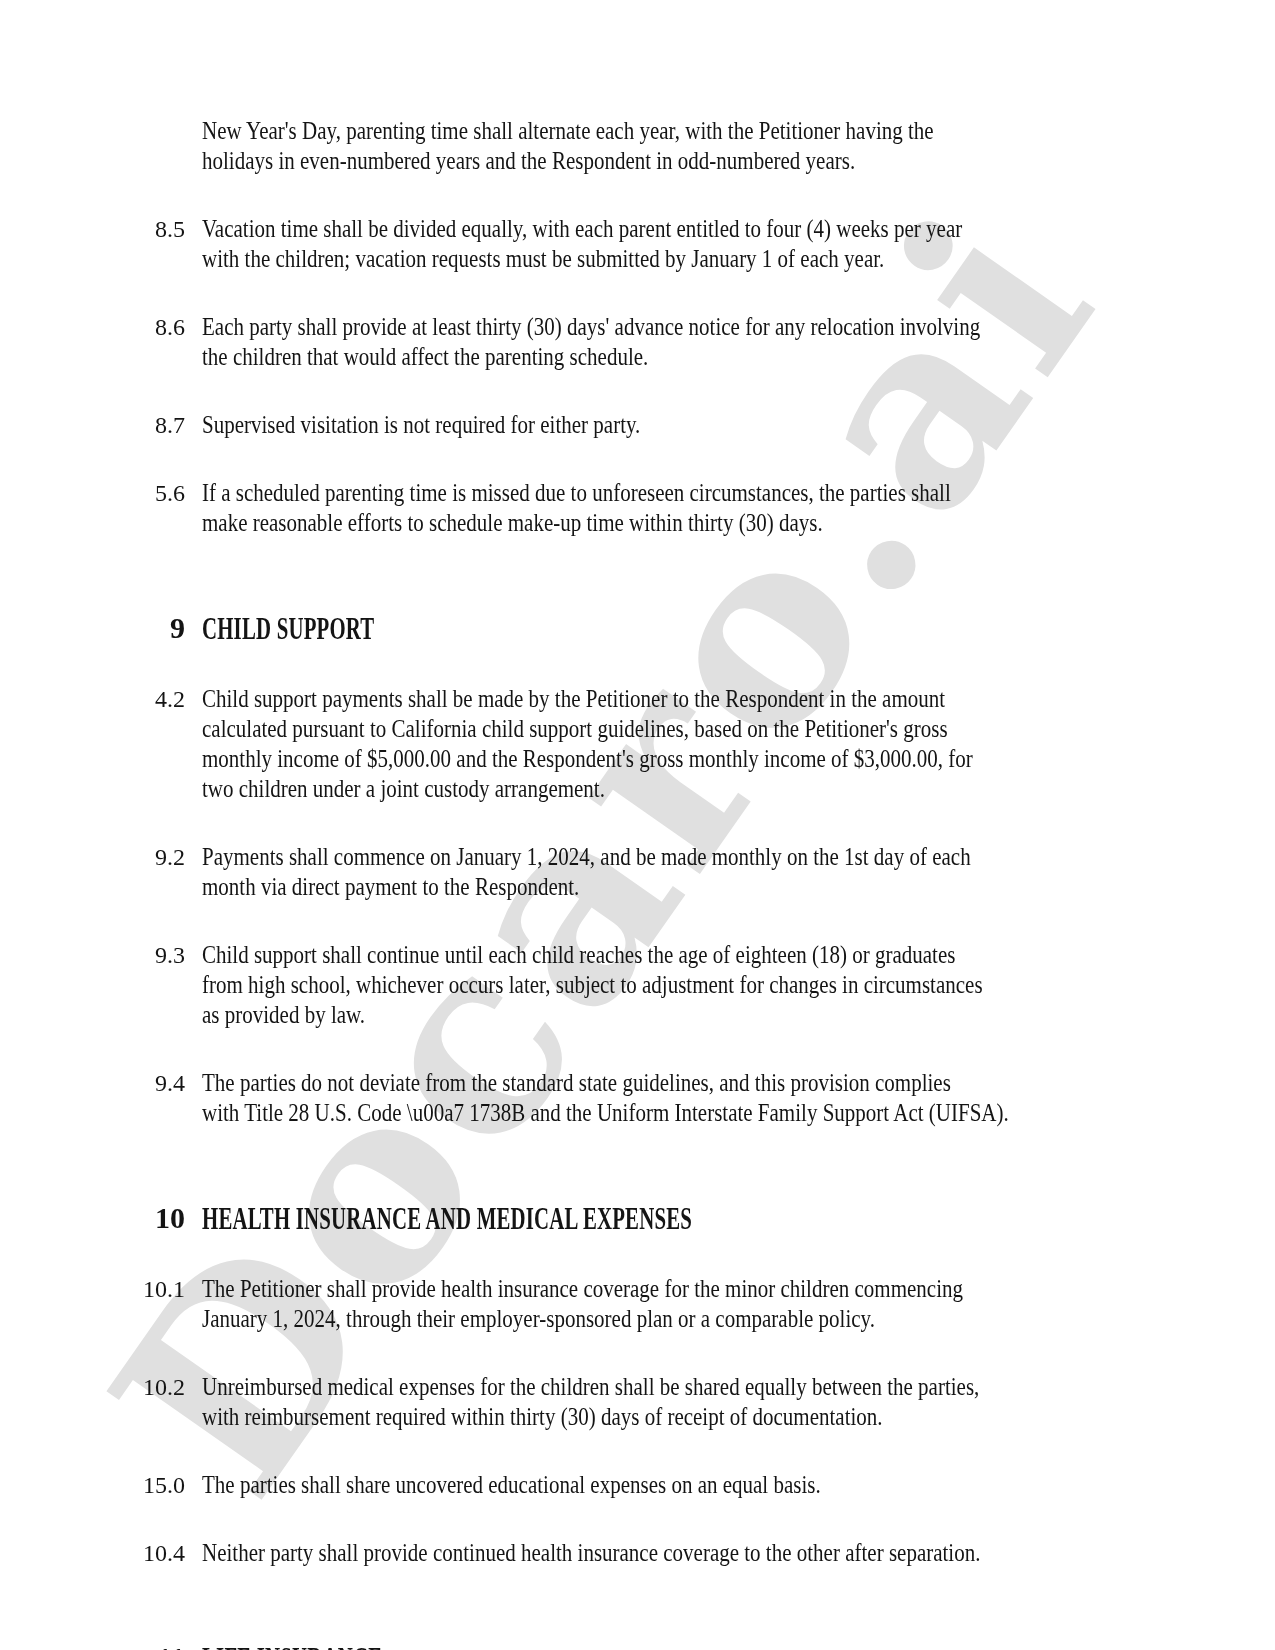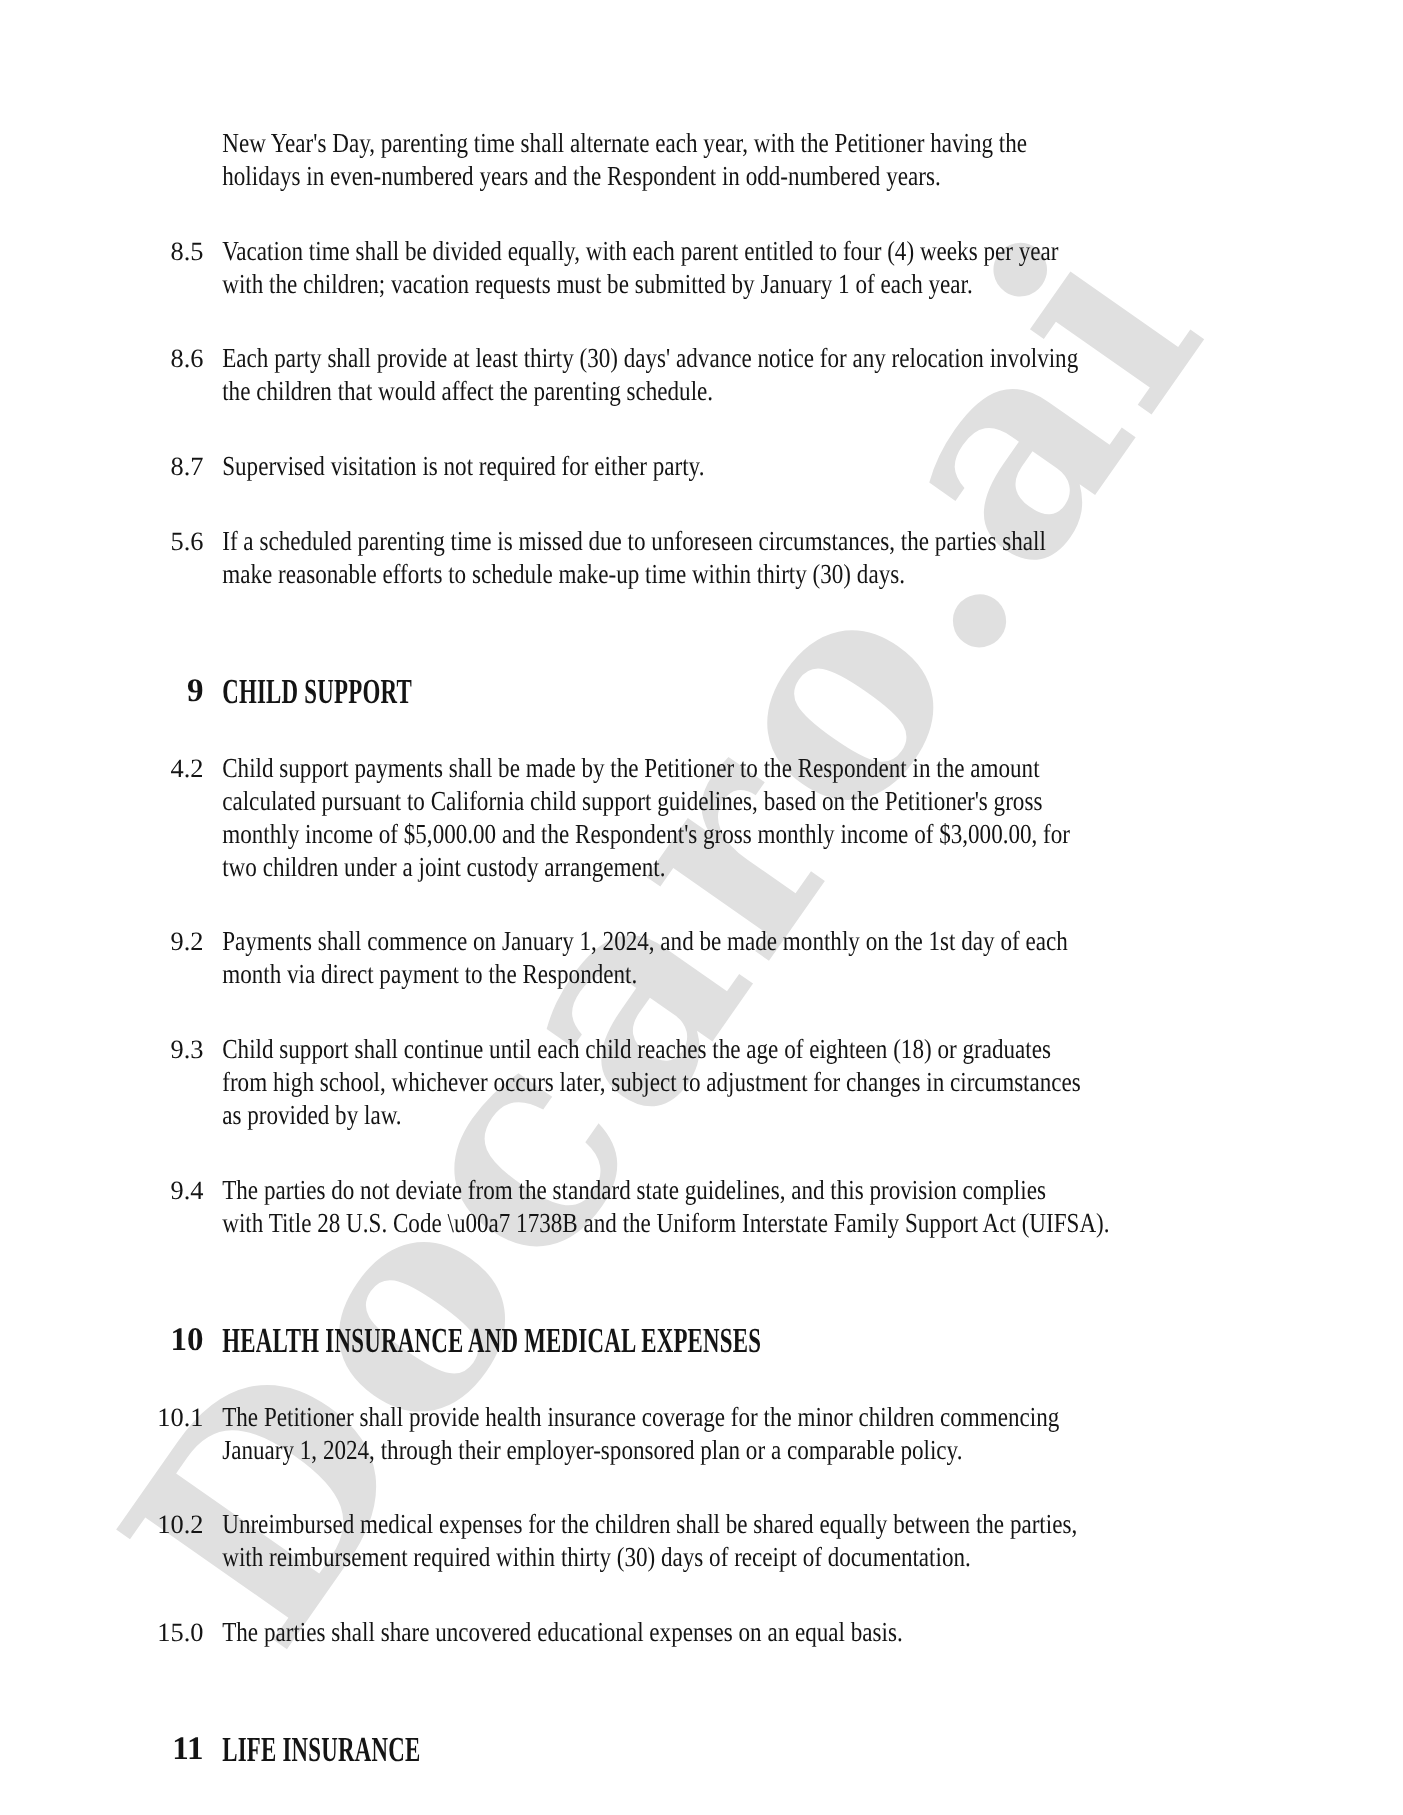--- a/index.html
+++ b/index.html
@@ -159,20 +159,24 @@
       <div class="num">10.2</div>
       <div class="txt">Unreimbursed medical expenses for the children shall be shared equally between the parties,
 with reimbursement required within thirty (30) days of receipt of documentation.</div>
     </div>
 
     <div class="item">
       <div class="num">15.0</div>
       <div class="txt">The parties shall share uncovered educational expenses on an equal basis.</div>
     </div>
 
+    <div class="item">
+      <div class="num">10.4</div>
+      <div class="txt">Neither party shall provide continued health insurance coverage to the other after separation.</div>
+    </div>
 
     <div class="item heading">
       <div class="num">11</div>
       <div class="txt">LIFE INSURANCE</div>
     </div>
 
     <div class="item">
       <div class="num">11.1</div>
       <div class="txt">The Petitioner shall maintain a life insurance policy with a minimum face value of</div>
     </div>

